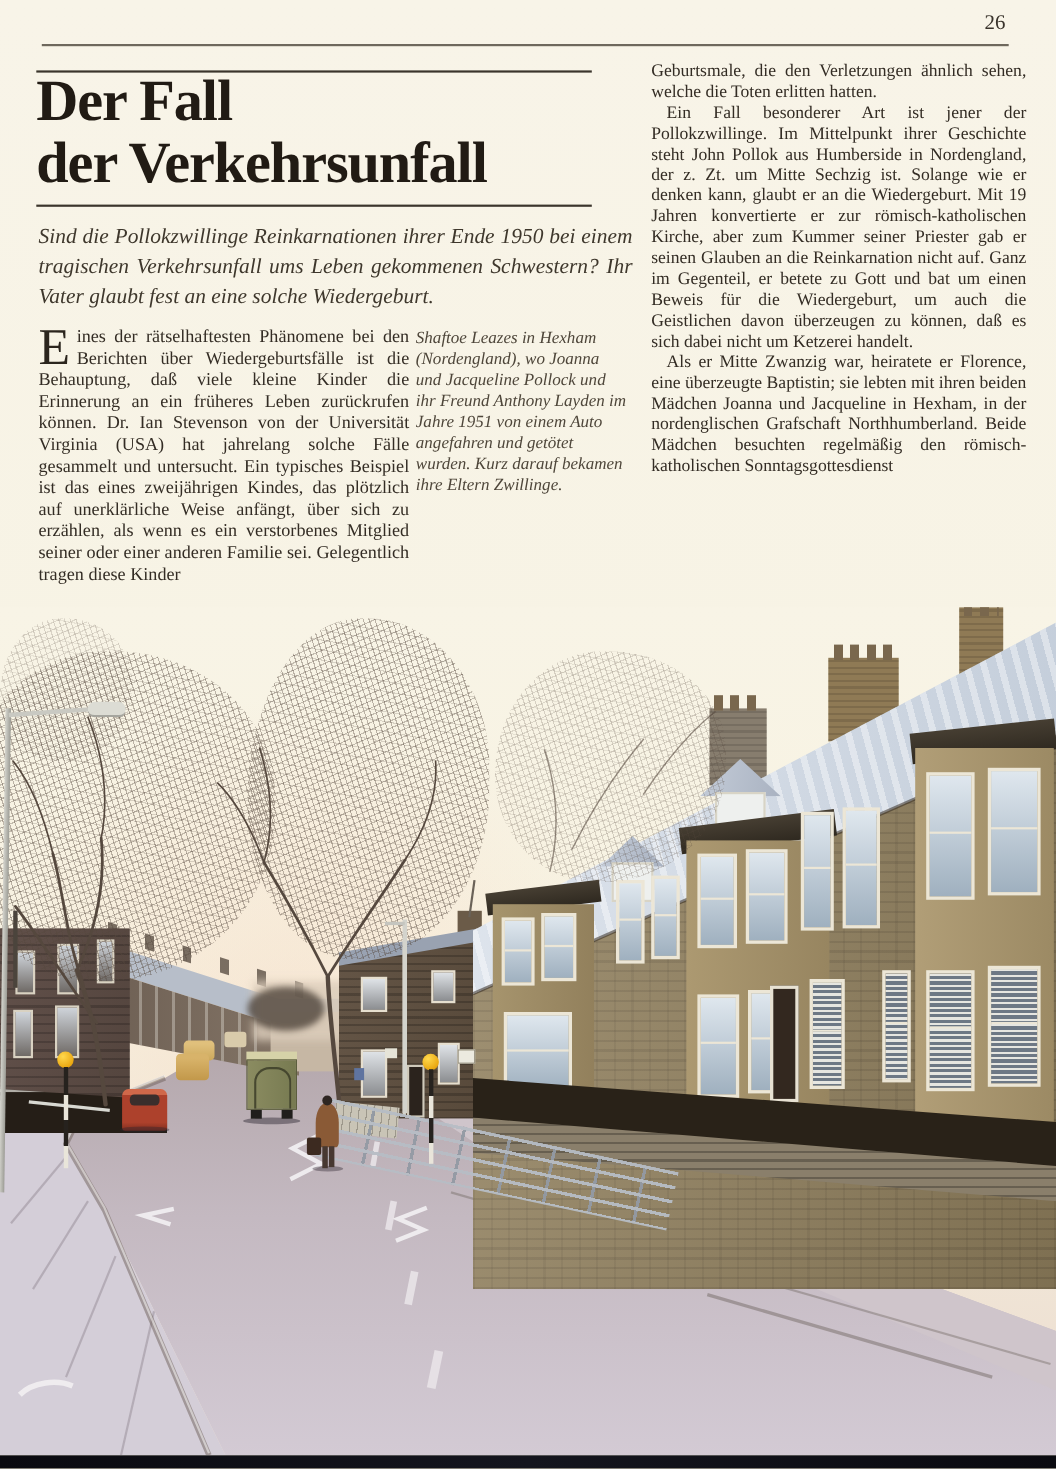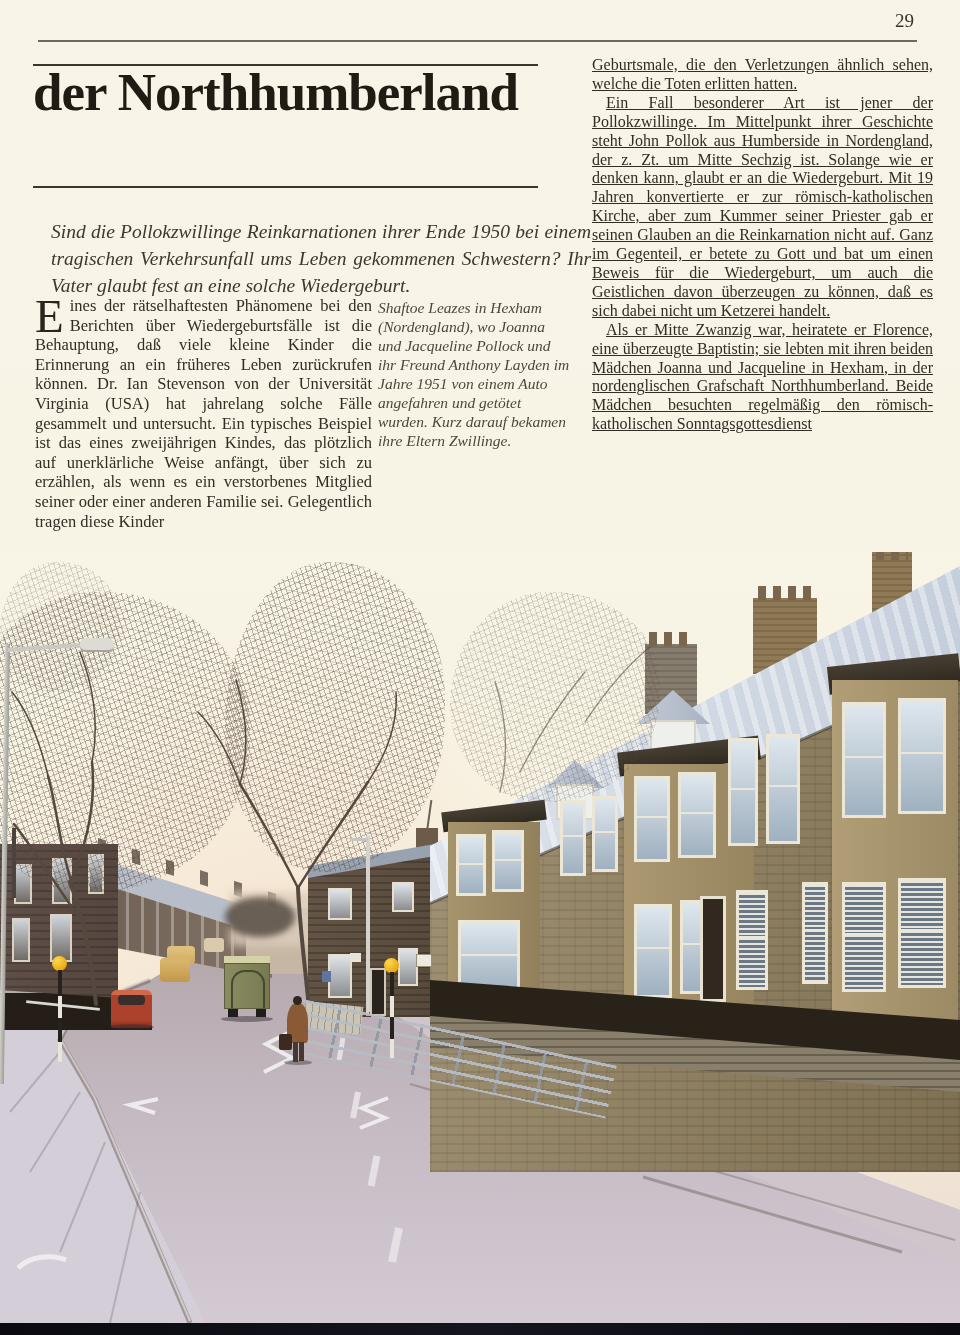--- a/index.html
+++ b/index.html
@@ -15,21 +15,21 @@
   .rule-b{left:33px;top:186px;width:505px;height:2px;background:#3b352c;}
   .headline{left:33px;top:64px;width:540px;font-weight:bold;font-size:53px;line-height:56px;
             letter-spacing:-1px;color:#211b14;}
   .lede{left:35px;top:202px;width:540px;font-style:italic;font-size:19.5px;line-height:27px;
         text-align:justify;color:#3e372c;}
 
   
   .col-left{left:35px;top:296px;width:337px;font-size:16.5px;line-height:19.6px;text-align:justify;}
   .dropcap{float:left;font-size:47px;line-height:37px;padding:2px 6px 0 0;color:#2b251d;}
   .caption{left:378px;top:298px;width:192px;font-style:italic;font-size:15.5px;line-height:19px;color:#4e463a;}
-  .col-right{left:592px;top:56px;width:341px;font-size:16px;line-height:18.9px;text-align:justify;text-decoration:underline;}
+  .col-right{left:592px;top:56px;width:341px;font-size:16px;line-height:18.9px;text-align:justify;}
   .col-right p{margin:0;}
   .col-right p.ind{text-indent:14px;}
 
   
   .photo{left:0;top:552px;width:960px;height:771px;overflow:hidden;}
   .photo *{position:absolute;}
   #sky{inset:0;background:
        radial-gradient(circle at 28% 52%, rgba(246,219,198,.55), rgba(246,219,198,0) 40%),
        linear-gradient(180deg,#f8f4e6 0%,#f7f2e1 48%,#f1e7d8 72%,#ecdccf 100%);}
 
@@ -185,29 +185,30 @@
   #person .psh{left:0;top:66px;width:28px;height:5px;background:rgba(50,40,50,.4);border-radius:50%;}
 
   #bottom-strip{left:0;top:1323px;width:960px;height:12px;background:linear-gradient(90deg,#0a0a10,#14151e 50%,#0a0a10);}
 </style>
 </head>
 <body>
 
 <div class="page">
 
   <div class="abs top-rule"></div>
-  <div class="abs page-number">29</div>
+  <div class="abs page-number">26</div>
 
   <div class="abs rule-a"></div>
   <h1 class="abs headline" style="margin:0;">
-    <span style="display:block;">der Northhumberland</span>
+    <span style="display:block;">Der Fall</span>
+    <span style="display:block;">der Verkehrsunfall</span>
   </h1>
   <div class="abs rule-b"></div>
 
-  <p class="abs lede" style="margin:16px;">Sind die Pollokzwillinge Reinkarnationen ihrer Ende 1950 bei einem tragischen Verkehrsunfall ums Leben gekommenen Schwestern? Ihr Vater glaubt fest an eine solche Wiedergeburt.</p>
+  <p class="abs lede" style="margin:0;">Sind die Pollokzwillinge Reinkarnationen ihrer Ende 1950 bei einem tragischen Verkehrsunfall ums Leben gekommenen Schwestern? Ihr Vater glaubt fest an eine solche Wiedergeburt.</p>
 
   <div class="abs col-left">
     <span class="dropcap">E</span><span>ines der rätselhaftesten Phänomene bei den Berichten über Wiedergeburtsfälle ist die Behauptung, daß viele kleine Kinder die Erinnerung an ein früheres Leben zurückrufen können. Dr. Ian Stevenson von der Universität Virginia (USA) hat jahrelang solche Fälle gesammelt und untersucht. Ein typisches Beispiel ist das eines zweijährigen Kindes, das plötzlich auf unerklärliche Weise anfängt, über sich zu erzählen, als wenn es ein verstorbenes Mitglied seiner oder einer anderen Familie sei. Gelegentlich tragen diese Kinder</span>
   </div>
 
   <div class="abs caption">Shaftoe Leazes in Hexham (Nordengland), wo Joanna und Jacqueline Pollock und ihr Freund Anthony Layden im Jahre 1951 von einem Auto angefahren und getötet wurden. Kurz darauf bekamen ihre Eltern Zwillinge.</div>
 
   <div class="abs col-right">
     <p>Geburtsmale, die den Verletzungen ähnlich sehen, welche die Toten erlitten hatten.</p>
     <p class="ind">Ein Fall besonderer Art ist jener der Pollokzwillinge. Im Mittelpunkt ihrer Geschichte steht John Pollok aus Humberside in Nordengland, der z. Zt. um Mitte Sechzig ist. Solange wie er denken kann, glaubt er an die Wiedergeburt. Mit 19 Jahren konvertierte er zur römisch-katholischen Kirche, aber zum Kummer seiner Priester gab er seinen Glauben an die Reinkarnation nicht auf. Ganz im Gegenteil, er betete zu Gott und bat um einen Beweis für die Wiedergeburt, um auch die Geistlichen davon überzeugen zu können, daß es sich dabei nicht um Ketzerei handelt.</p>

